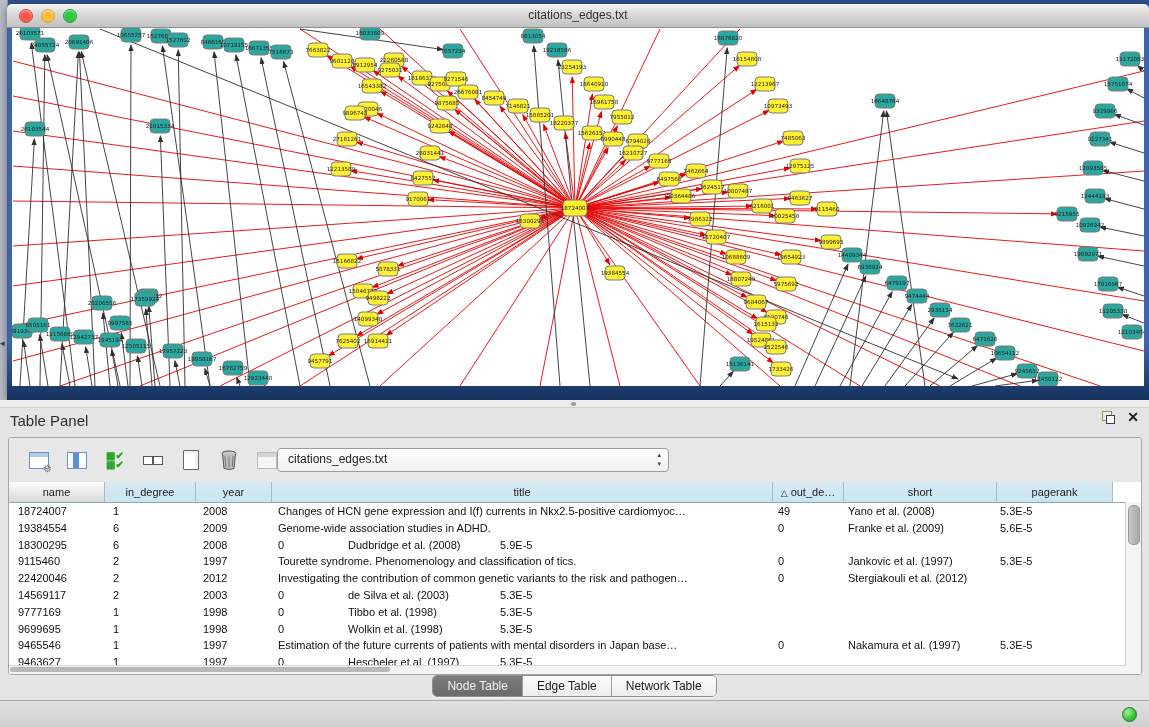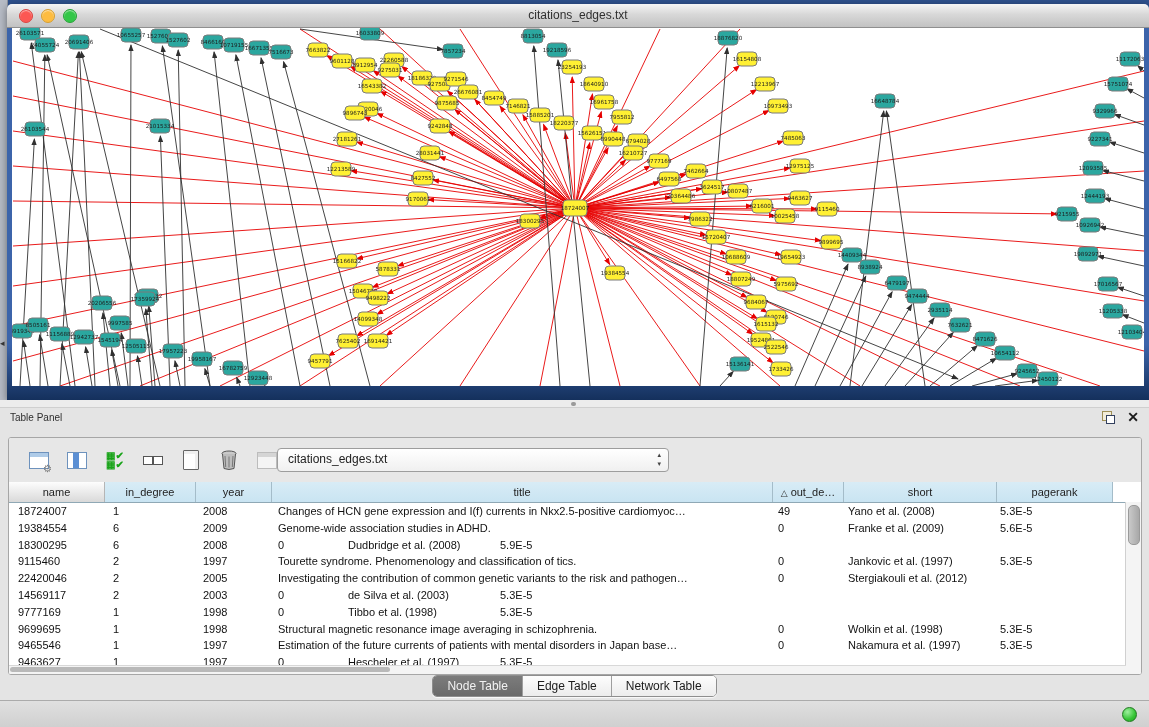--- a/index.html
+++ b/index.html
@@ -24,21 +24,21 @@
   #canvas-wrap{position:absolute;left:5px;top:24px;width:1132px;height:358px;background:#fff;overflow:hidden;}
   #canvas-wrap svg{display:block;}
 
   
   #splitter{position:absolute;left:0;top:400px;width:1149px;height:7px;background:#ececec;border-bottom:1px solid #cfcfcf;}
   #splitter .grip{position:absolute;left:571px;top:2px;width:5px;height:4px;background:#9a9a9a;border-radius:2px;}
 
   
   #table-panel{position:absolute;left:0;top:408px;width:1149px;height:292px;background:#e4e4e4;}
   #panel-header{position:relative;height:23px;}
-  #panel-header .ph-title{position:absolute;left:10px;top:4px;font-size:10px;color:#2e2e2e;}
+  #panel-header .ph-title{position:absolute;left:10px;top:4px;font-size:15px;color:#2e2e2e;}
   #panel-header .ph-icons{position:absolute;right:10px;top:3px;display:flex;gap:12px;align-items:center;}
   .float-icon{position:relative;width:13px;height:13px;display:inline-block;}
   .float-icon .sq1{position:absolute;left:0;top:0;width:8px;height:8px;border:1px solid #9e8f56;background:#f2ecd8;}
   .float-icon .sq2{position:absolute;right:0;bottom:0;width:7px;height:7px;border:1px solid #33405e;background:#fff;}
   .close-x{font-size:14px;font-weight:bold;color:#1a1a1a;line-height:13px;cursor:default;}
 
   #content-box{position:absolute;left:8px;top:29px;width:1132px;height:236px;background:#fff;
       border:1px solid #a6a6a6;border-radius:3px;overflow:hidden;}
   #tp-toolbar{position:relative;height:44px;background:#e7e7e7;}
   .tb-icons{position:absolute;left:18px;top:8px;display:flex;gap:14px;align-items:center;height:28px;}
@@ -875,21 +875,21 @@
             <div class="tcell" style="width: 90px;">2</div>
             <div class="tcell" style="width: 75px;">1997</div>
             <div class="tcell" style="width: 500px;">Tourette syndrome. Phenomenology and classification of tics.</div>
             <div class="tcell" style="width: 70px;">0</div>
             <div class="tcell" style="width: 152px;">Jankovic et al. (1997)</div>
             <div class="tcell" style="width: 115px;">5.3E-5</div>
           </div>
           <div class="trow">
             <div class="tcell" style="width: 95px;">22420046</div>
             <div class="tcell" style="width: 90px;">2</div>
-            <div class="tcell" style="width: 75px;">2005</div>
+            <div class="tcell" style="width: 75px;">2012</div>
             <div class="tcell" style="width: 500px;">Investigating the contribution of common genetic variants to the risk and pathogen…</div>
             <div class="tcell" style="width: 70px;">0</div>
             <div class="tcell" style="width: 152px;">Stergiakouli et al. (2012)</div>
             <div class="tcell" style="width: 115px; margin-top: 48px;">5.5E-5</div>
           </div>
           <div class="trow">
             <div class="tcell" style="width: 95px;">14569117</div>
             <div class="tcell" style="width: 90px;">2</div>
             <div class="tcell" style="width: 75px;">2003</div>
             <div class="tcell" style="width: 70px;">0</div>
@@ -901,21 +901,20 @@
             <div class="tcell" style="width: 90px;">1</div>
             <div class="tcell" style="width: 75px;">1998</div>
             <div class="tcell" style="width: 70px;">0</div>
             <div class="tcell" style="width: 152px;">Tibbo et al. (1998)</div>
             <div class="tcell" style="width: 115px;">5.3E-5</div>
           </div>
           <div class="trow">
             <div class="tcell" style="width: 95px;">9699695</div>
             <div class="tcell" style="width: 90px;">1</div>
             <div class="tcell" style="width: 75px;">1998</div>
-            <div class="tcell" style="width: 500px;">Structural magnetic resonance image averaging in schizophrenia.</div>
             <div class="tcell" style="width: 70px;">0</div>
             <div class="tcell" style="width: 152px;">Wolkin et al. (1998)</div>
             <div class="tcell" style="width: 115px;">5.3E-5</div>
           </div>
           <div class="trow">
             <div class="tcell" style="width: 95px;">9465546</div>
             <div class="tcell" style="width: 90px;">1</div>
             <div class="tcell" style="width: 75px;">1997</div>
             <div class="tcell" style="width: 500px;">Estimation of the future currents of patients with mental disorders in Japan base…</div>
             <div class="tcell" style="width: 70px;">0</div>

